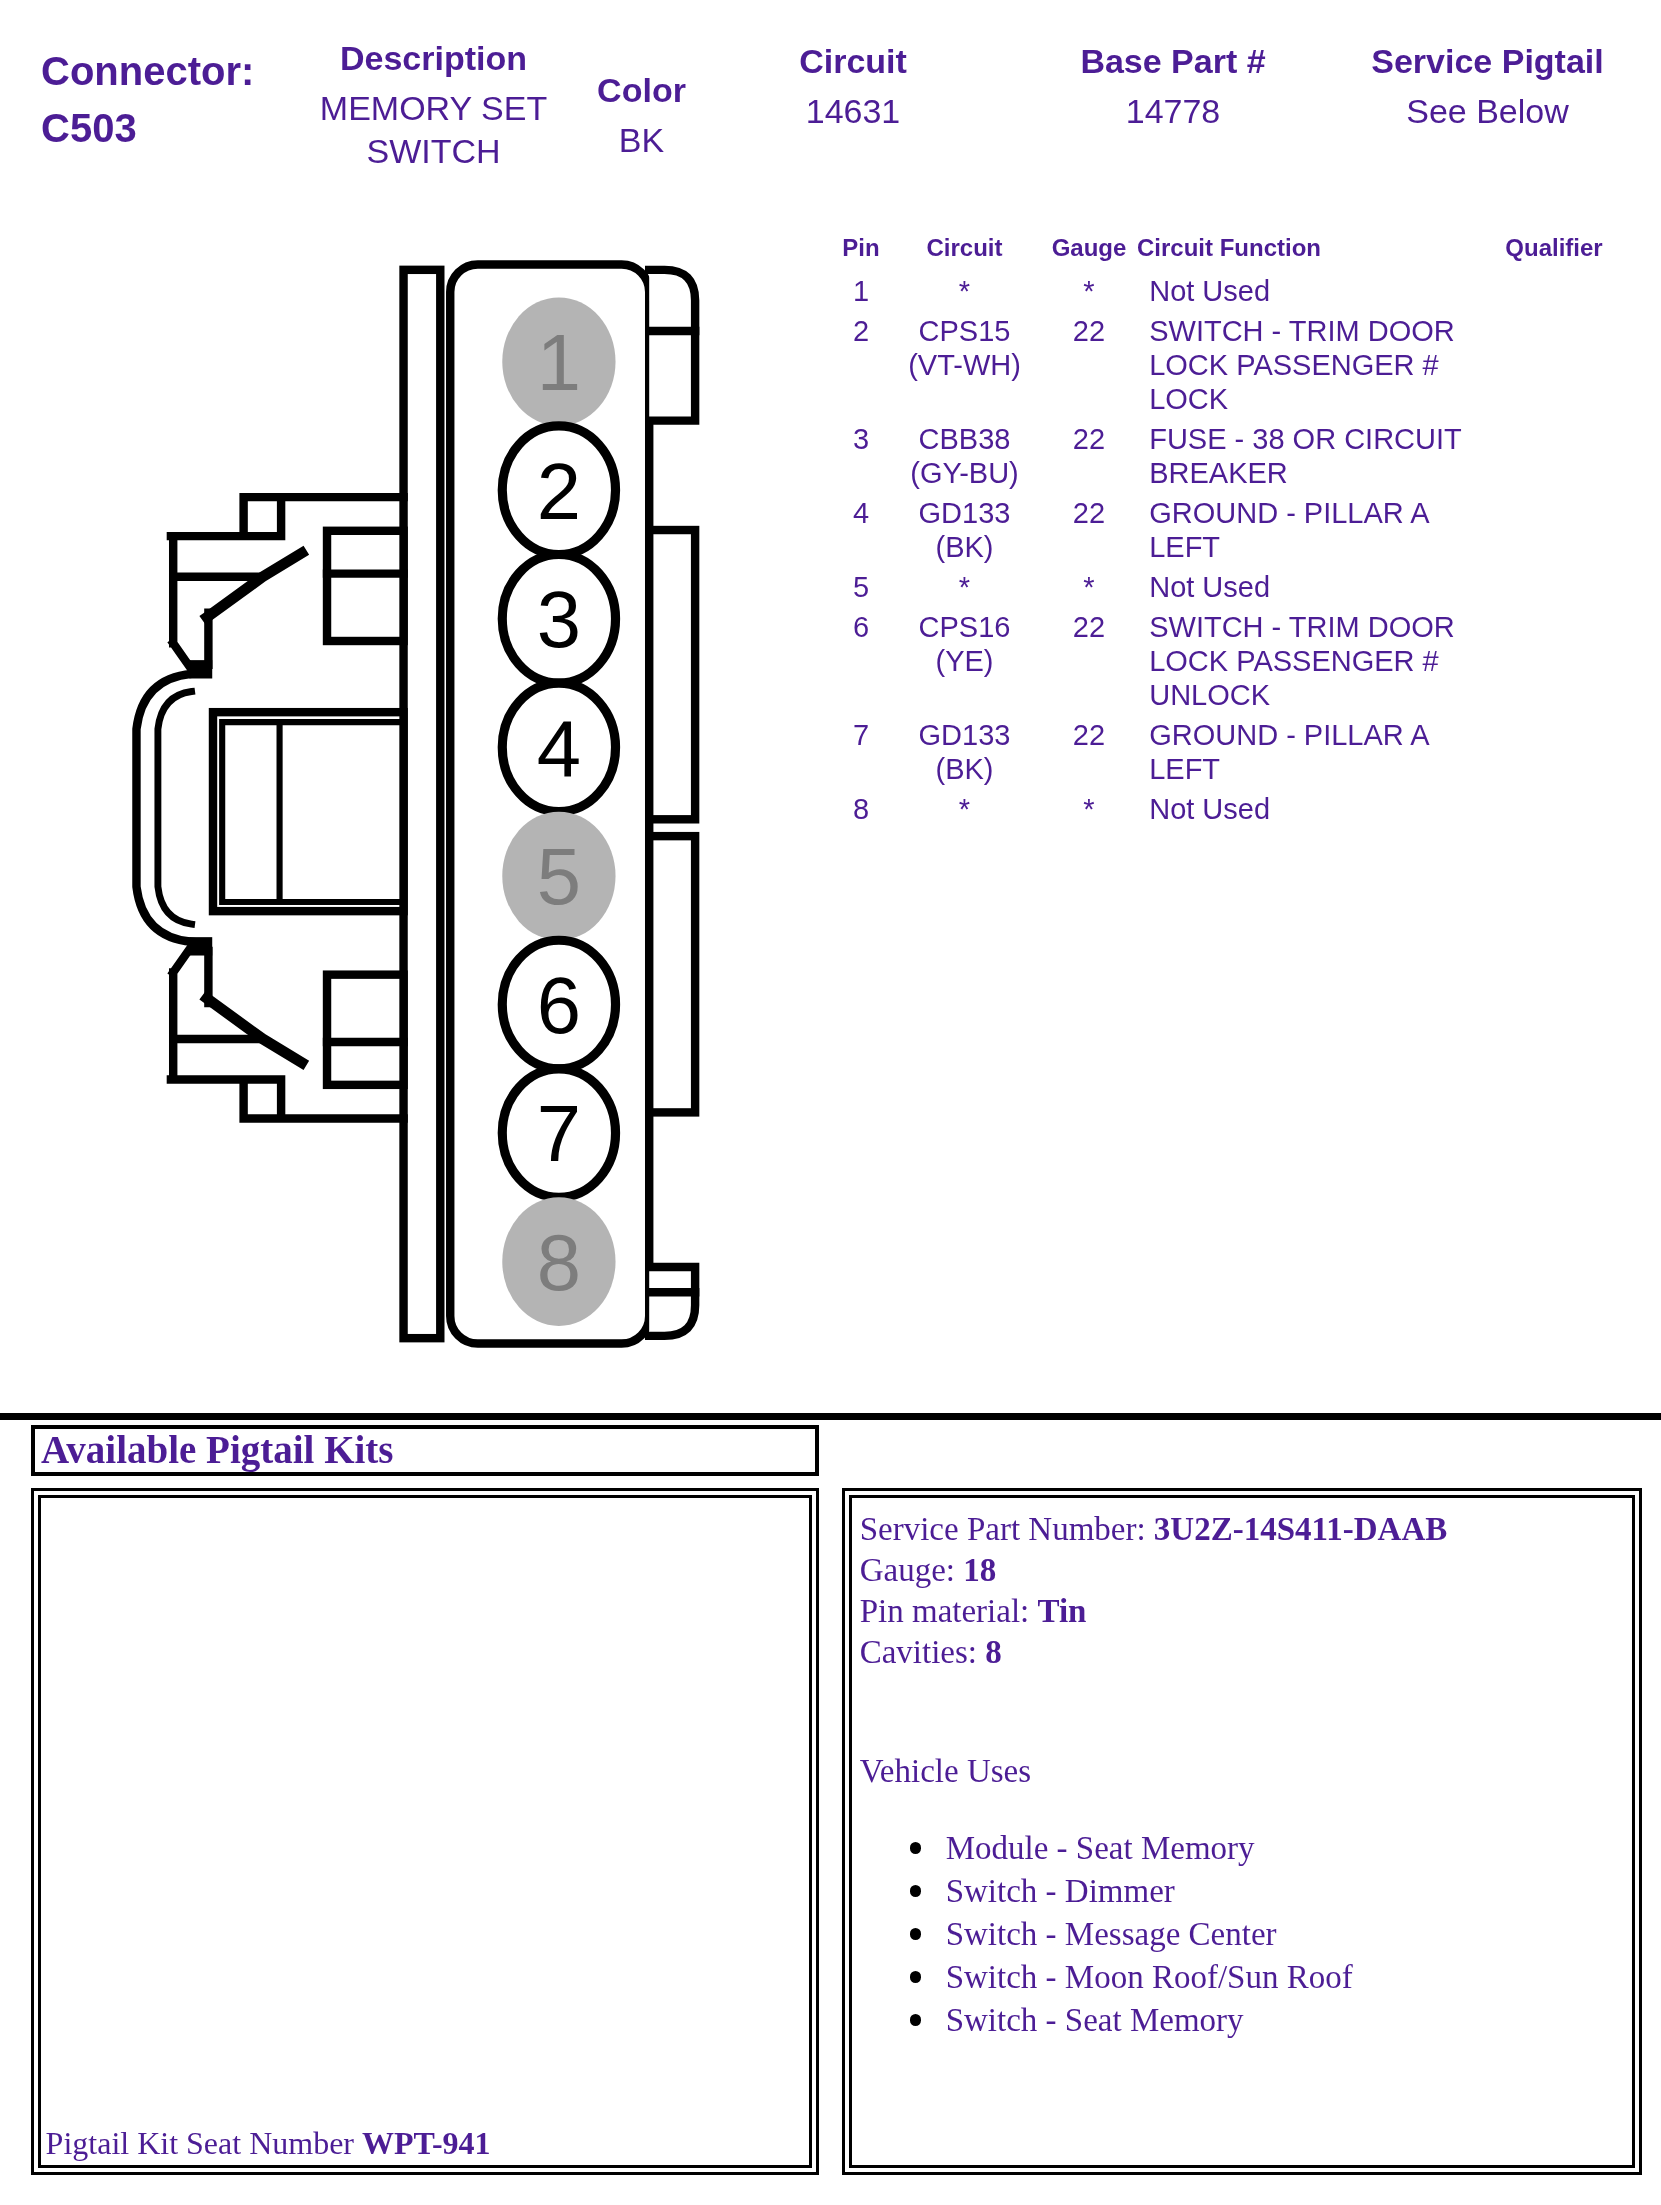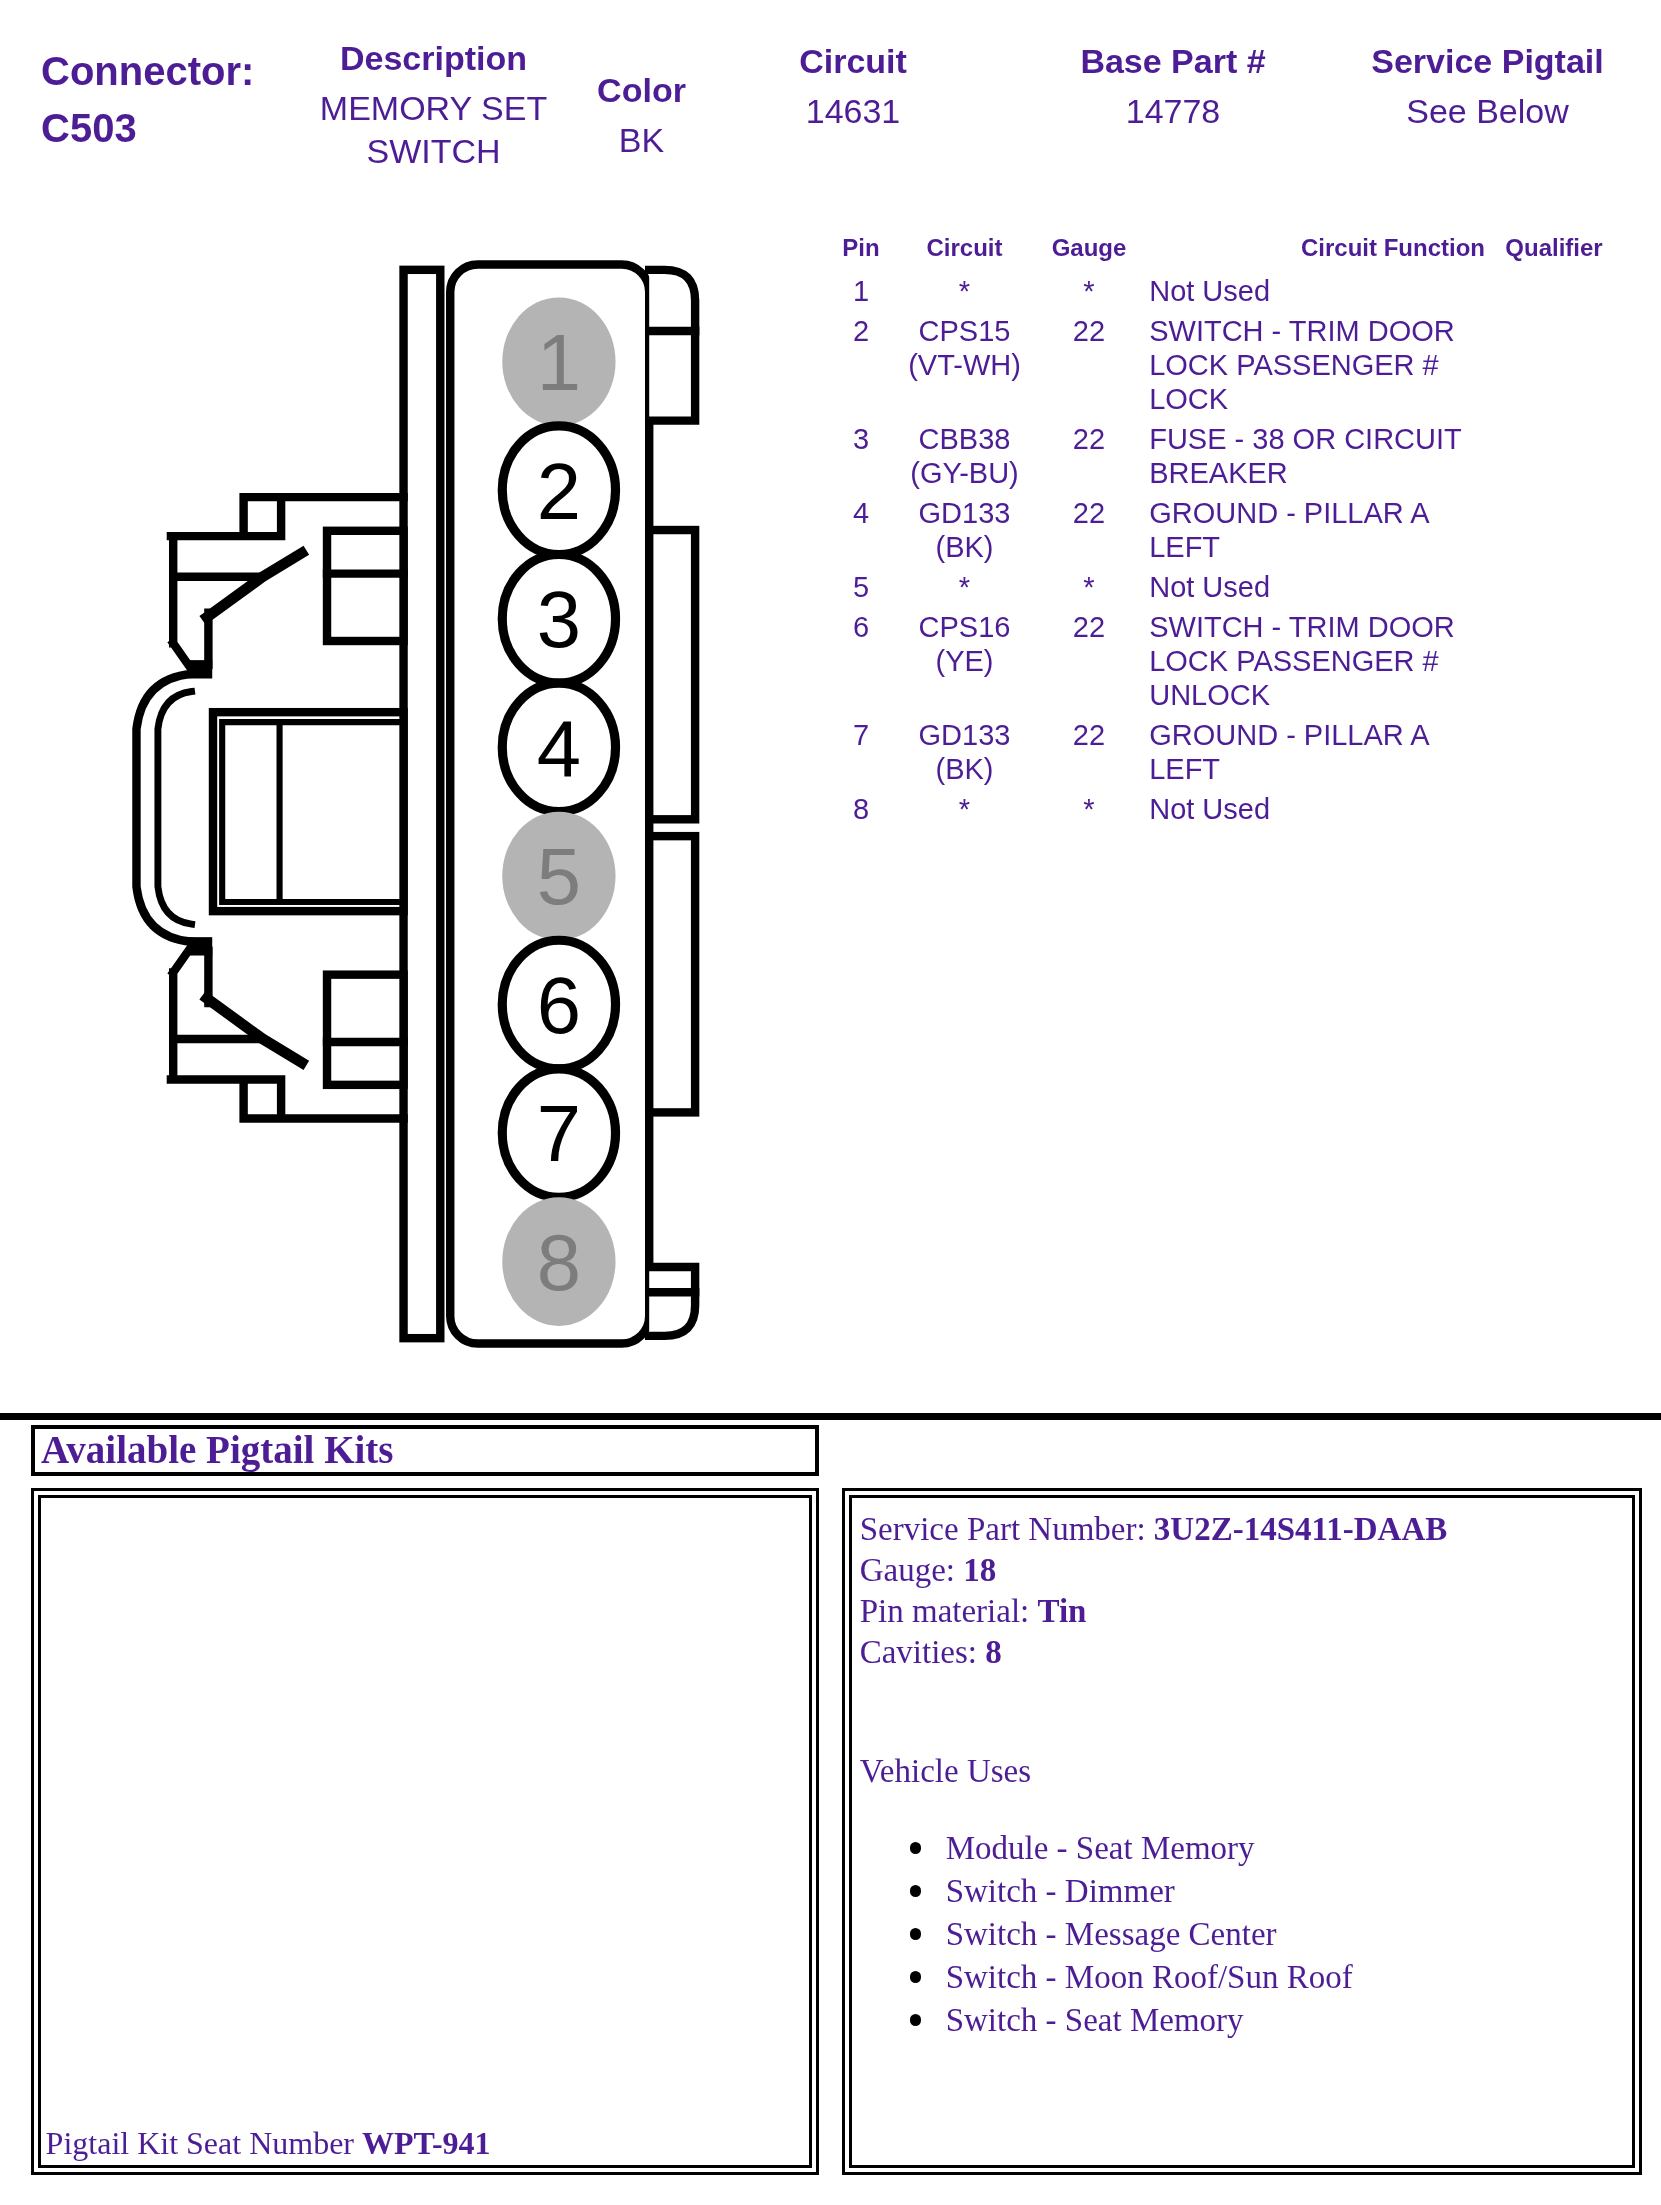--- a/index.html
+++ b/index.html
@@ -24,21 +24,21 @@
   
   #pin-table { position:absolute; left:834px; top:226px; width:796px; }
   .t-head { display:flex; font-weight:bold; font-size:24px; line-height:43px; }
   .t-body { margin-top:4.6px; }
   .t-row { display:flex; font-size:29px; line-height:34px; margin-bottom:6.1px; }
   .c-pin { width:54px;  text-align:center; flex:none; }
   .c-circuit { width:153px; text-align:center; flex:none; }
   .c-gauge { width:96px; text-align:center; flex:none; }
   .c-fn { width:348px; text-align:left; padding-left:12.2px; flex:none; }
   .c-q { width:138px; text-align:center; flex:none; }
-  .t-head .c-fn { text-align:right; padding-left:0; }
+  .t-head .c-fn { text-align:left; padding-left:0; }
   
   #diagram { position:absolute; left:115px; top:253px; width:597px; height:1102px; }
   
   .rule { position:absolute; left:0; top:1413px; width:1662px; height:6.9px; background:#000; }
   #avail-box {
     position:absolute; left:31px; top:1425px; width:788px; height:51px;
     border:4.6px solid #000; font-family:"Liberation Serif", serif;
     font-weight:bold; font-size:39px; line-height:42px; padding-left:6.1px;
   }
   #left-box {

